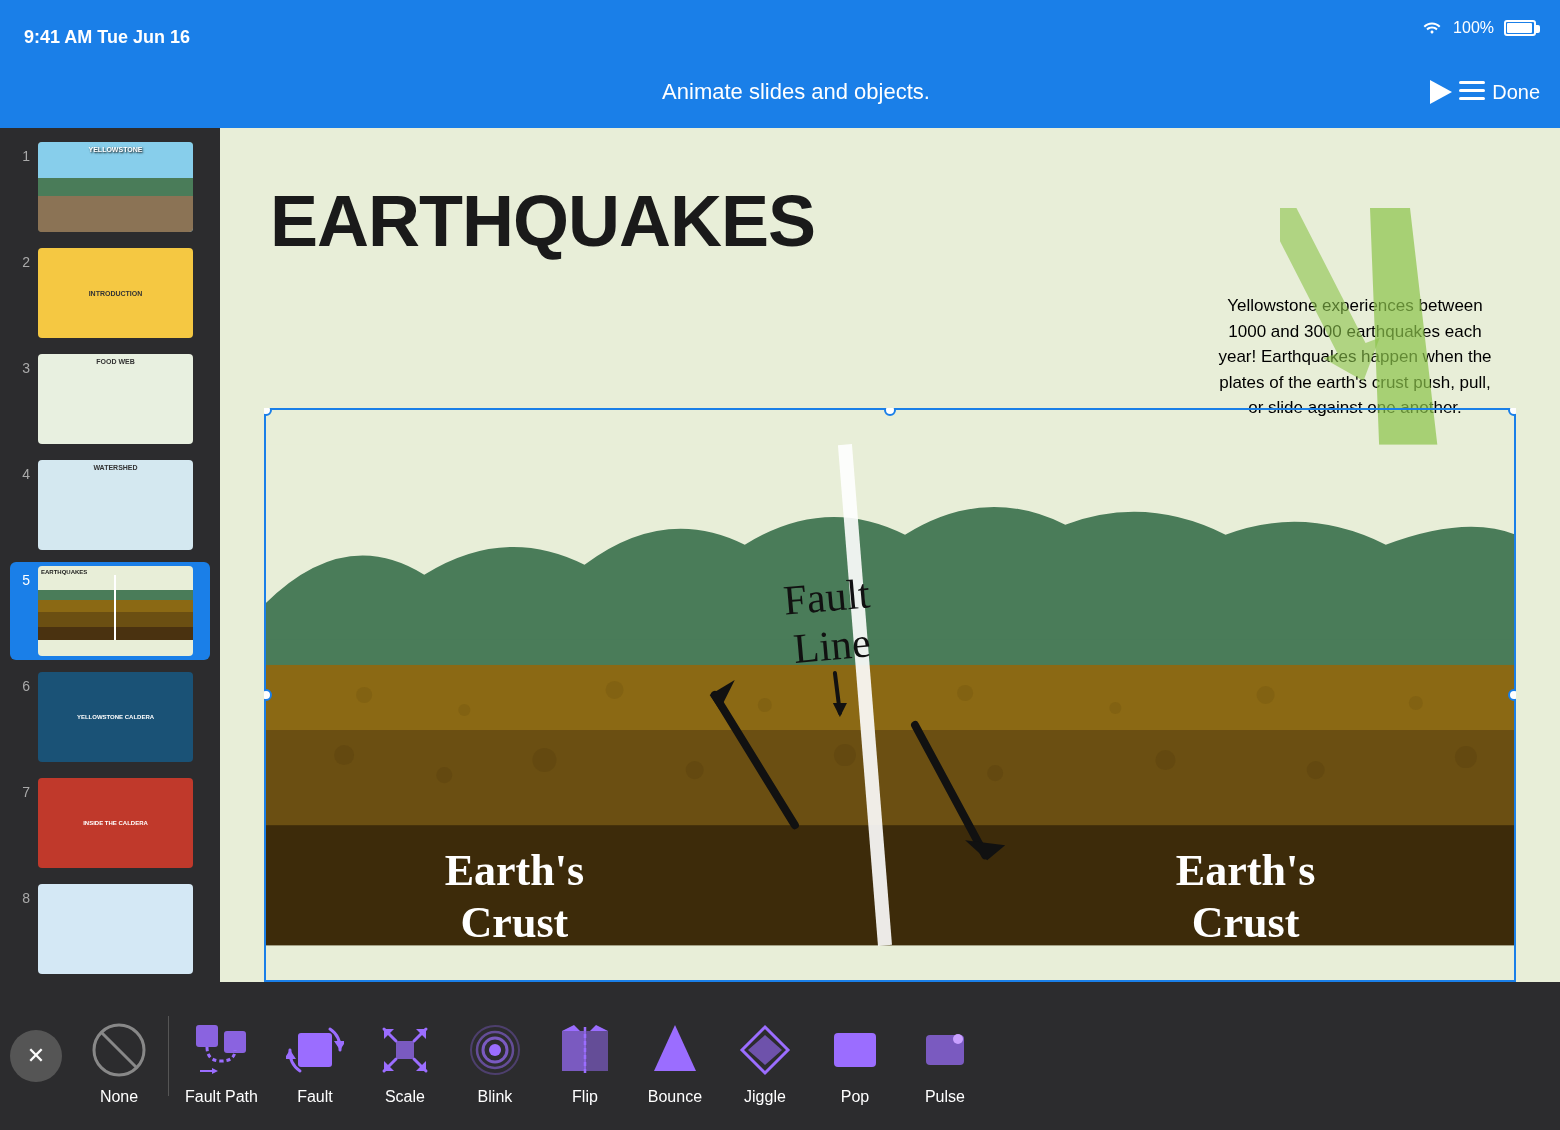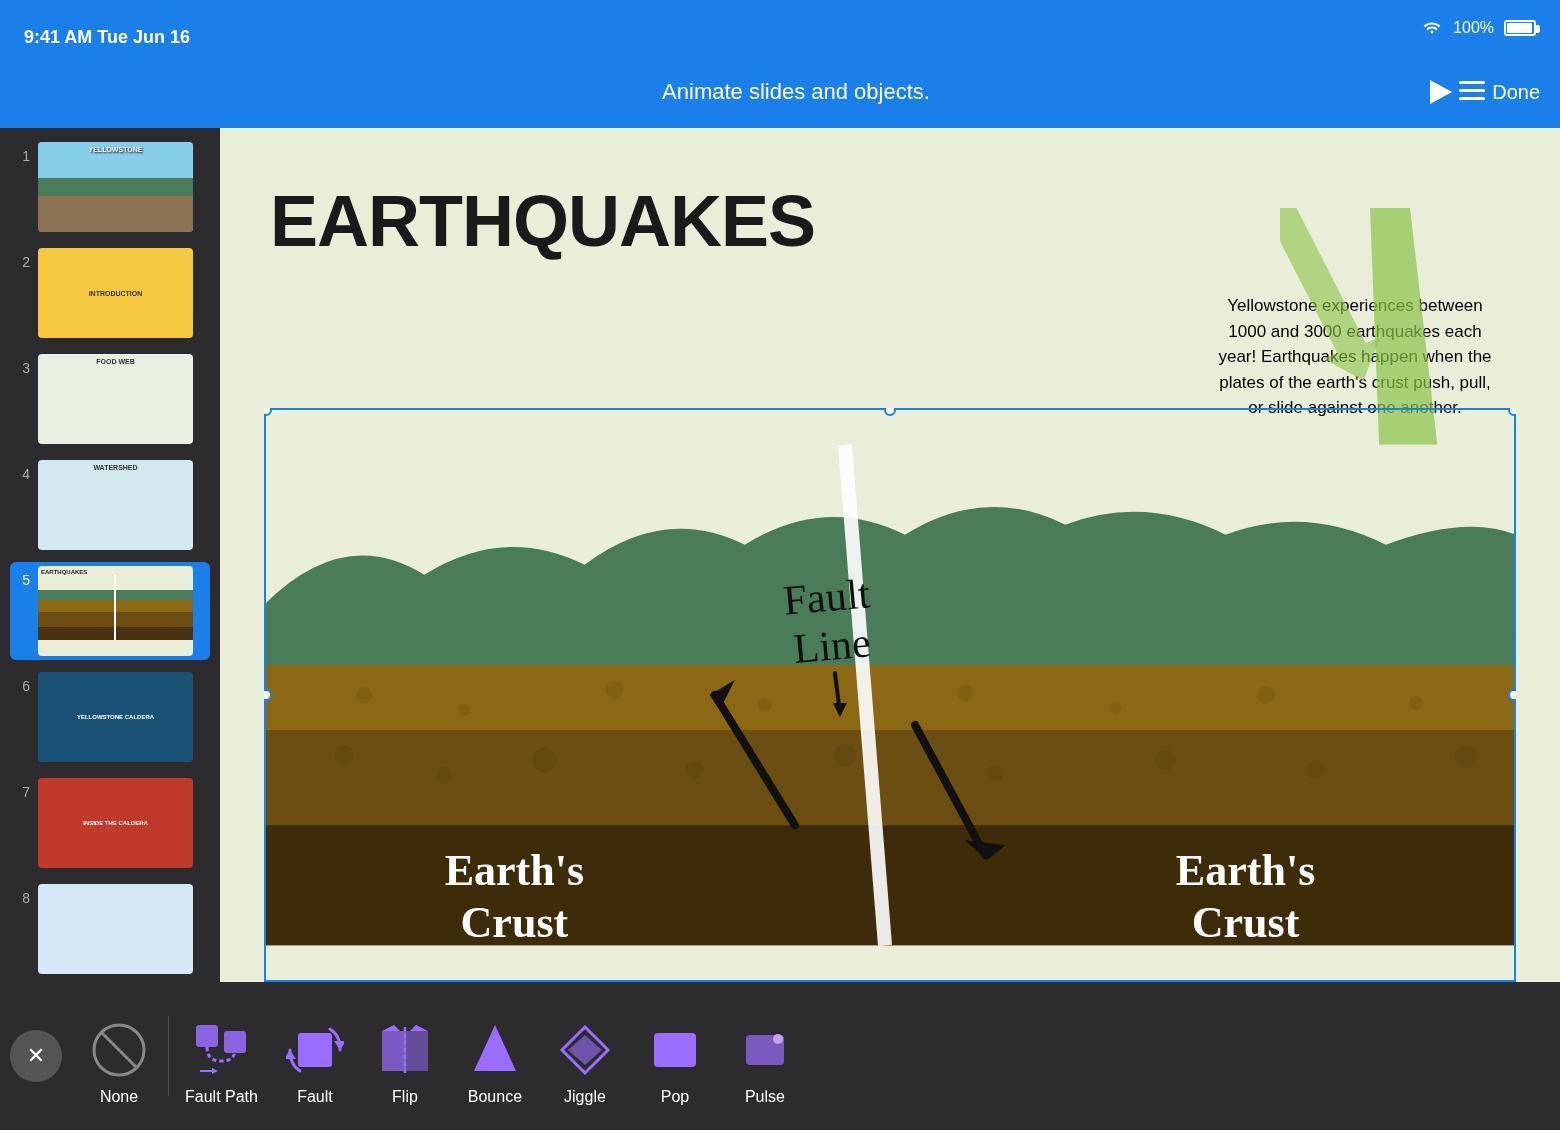--- a/index.html
+++ b/index.html
@@ -531,21 +531,50 @@
         <rect x="12" y="12" width="34" height="34" rx="3" fill="#9b6dff"></rect>
         <path d="M44,8 A22,22 0 0,1 54,29" stroke="#9b6dff" stroke-width="3" fill="none" stroke-linecap="round"></path>
         <polygon points="54,29 48,20 60,20" fill="#9b6dff"></polygon>
         <path d="M14,50 A22,22 0 0,1 4,29" stroke="#9b6dff" stroke-width="3" fill="none" stroke-linecap="round"></path>
         <polygon points="4,29 10,38 -2,38" fill="#9b6dff"></polygon>
       </svg>
     </div>
     <span class="anim-label">Fault</span>
   </div>
 
-
+  <div class="anim-item">
+    <div class="anim-icon">
+      <svg width="58" height="58" viewBox="0 0 58 58">
+
+        <line x1="8" y1="8" x2="20" y2="20" stroke="#9b6dff" stroke-width="3" stroke-linecap="round"></line>
+        <polygon points="8,8 18,8 8,18" fill="#9b6dff"></polygon>
+        <line x1="50" y1="8" x2="38" y2="20" stroke="#9b6dff" stroke-width="3" stroke-linecap="round"></line>
+        <polygon points="50,8 40,8 50,18" fill="#9b6dff"></polygon>
+        <line x1="8" y1="50" x2="20" y2="38" stroke="#9b6dff" stroke-width="3" stroke-linecap="round"></line>
+        <polygon points="8,50 18,50 8,40" fill="#9b6dff"></polygon>
+        <line x1="50" y1="50" x2="38" y2="38" stroke="#9b6dff" stroke-width="3" stroke-linecap="round"></line>
+        <polygon points="50,50 40,50 50,40" fill="#9b6dff"></polygon>
+        <rect x="20" y="20" width="18" height="18" rx="2" fill="#9b6dff" opacity="0.7"></rect>
+      </svg>
+    </div>
+    <span class="anim-label">Scale</span>
+  </div>
+
+  <div class="anim-item">
+    <div class="anim-icon">
+      <svg width="58" height="58" viewBox="0 0 58 58">
+
+        <circle cx="29" cy="29" r="24" fill="none" stroke="#9b6dff" stroke-width="2" opacity="0.3"></circle>
+        <circle cx="29" cy="29" r="18" fill="none" stroke="#9b6dff" stroke-width="2.5" opacity="0.5"></circle>
+        <circle cx="29" cy="29" r="12" fill="none" stroke="#9b6dff" stroke-width="3" opacity="0.7"></circle>
+        <circle cx="29" cy="29" r="6" fill="#9b6dff"></circle>
+      </svg>
+    </div>
+    <span class="anim-label">Blink</span>
+  </div>
 
   <div class="anim-item">
     <div class="anim-icon">
       <svg width="58" height="58" viewBox="0 0 58 58">
 
         <polygon points="6,10 30,10 30,50 6,50" fill="#9b6dff" opacity="0.7"></polygon>
         <polygon points="52,10 28,10 28,50 52,50" fill="#9b6dff" opacity="0.5"></polygon>
         <line x1="29" y1="6" x2="29" y2="54" stroke="#9b6dff" stroke-width="2.5" stroke-dasharray="4,3"></line>
 
         <polygon points="18,4 6,10 24,10" fill="#9b6dff"></polygon>

